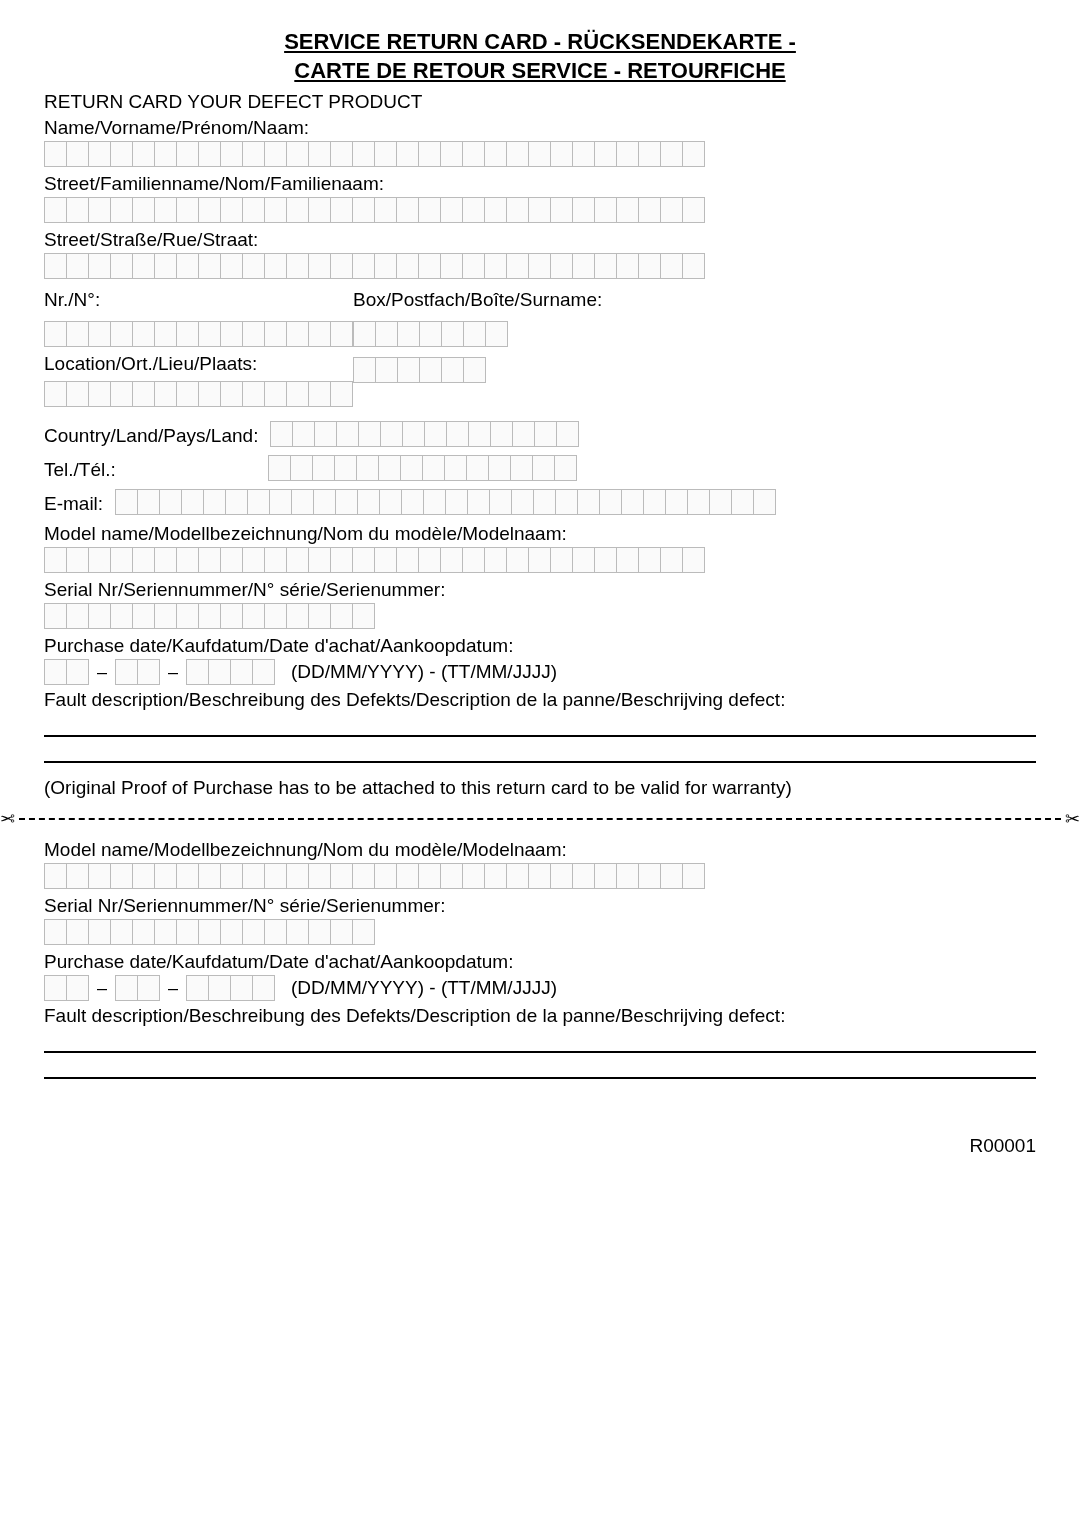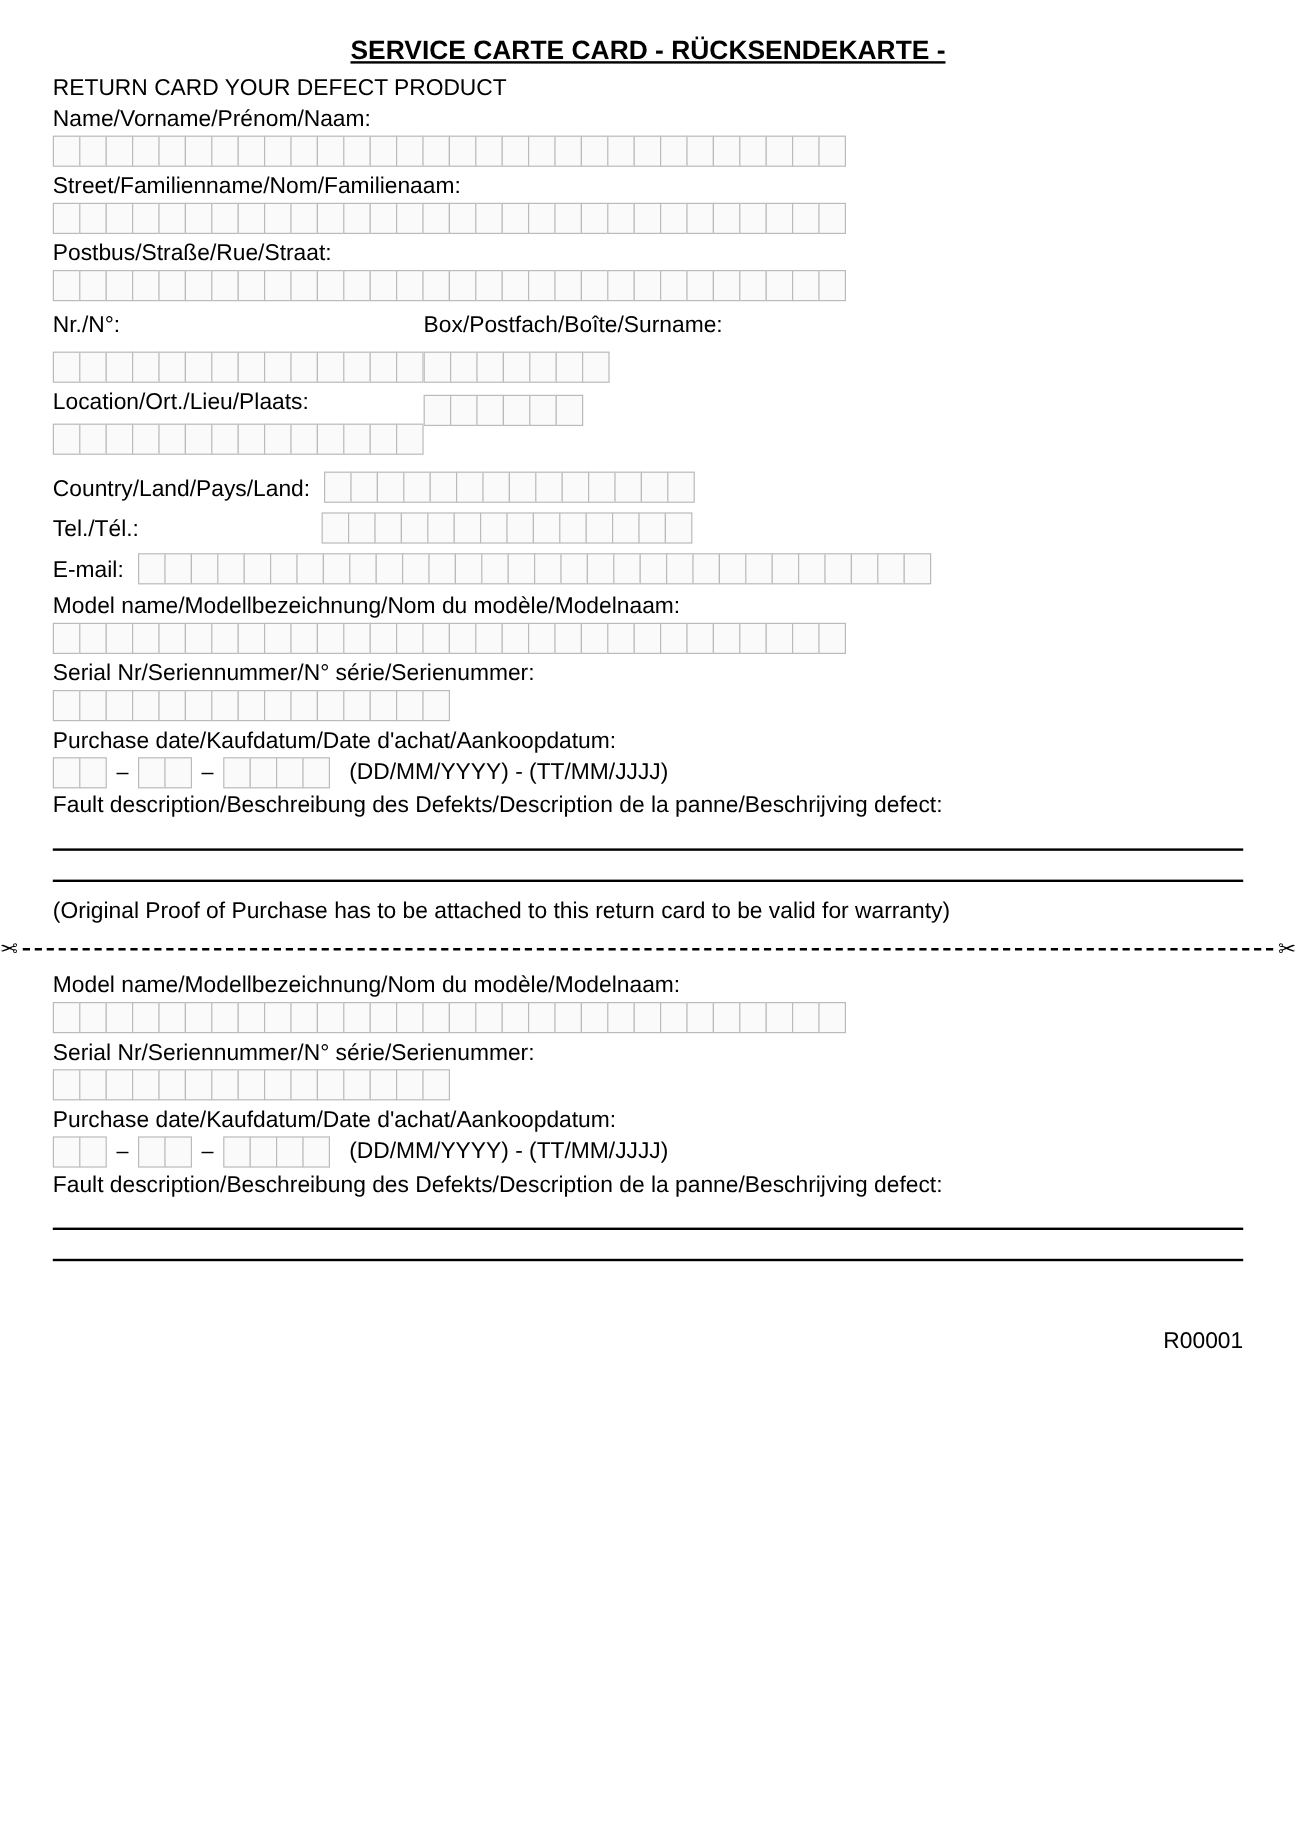--- a/index.html
+++ b/index.html
@@ -92,21 +92,22 @@
   .footer-code {
     text-align: right;
     font-size: 19px;
     margin-top: 56px;
   }
 </style>
 </head>
 <body>
 
 <div class="title-block">
-  <div>SERVICE CARTE CARD - RÜCKSENDEKARTE -</div>
+  <div>SERVICE RETURN CARD - RÜCKSENDEKARTE -</div>
+  <div>CARTE DE RETOUR SERVICE - RETOURFICHE</div>
 </div>
 
 <div class="label">RETURN CARD YOUR DEFECT PRODUCT</div>
 <div class="label">Name/Vorname/Prénom/Naam:</div>
 <div class="cells">
     <div class="cell"></div>
     <div class="cell"></div>
     <div class="cell"></div>
     <div class="cell"></div>
     <div class="cell"></div>
@@ -164,21 +165,21 @@
     <div class="cell"></div>
     <div class="cell"></div>
     <div class="cell"></div>
     <div class="cell"></div>
     <div class="cell"></div>
     <div class="cell"></div>
     <div class="cell"></div>
     <div class="cell"></div>
   </div>
 
-<div class="label">Postbus/Straße/Rue/Straat:</div>
+<div class="label">Street/Straße/Rue/Straat:</div>
 <div class="cells">
     <div class="cell"></div>
     <div class="cell"></div>
     <div class="cell"></div>
     <div class="cell"></div>
     <div class="cell"></div>
     <div class="cell"></div>
     <div class="cell"></div>
     <div class="cell"></div>
     <div class="cell"></div>

